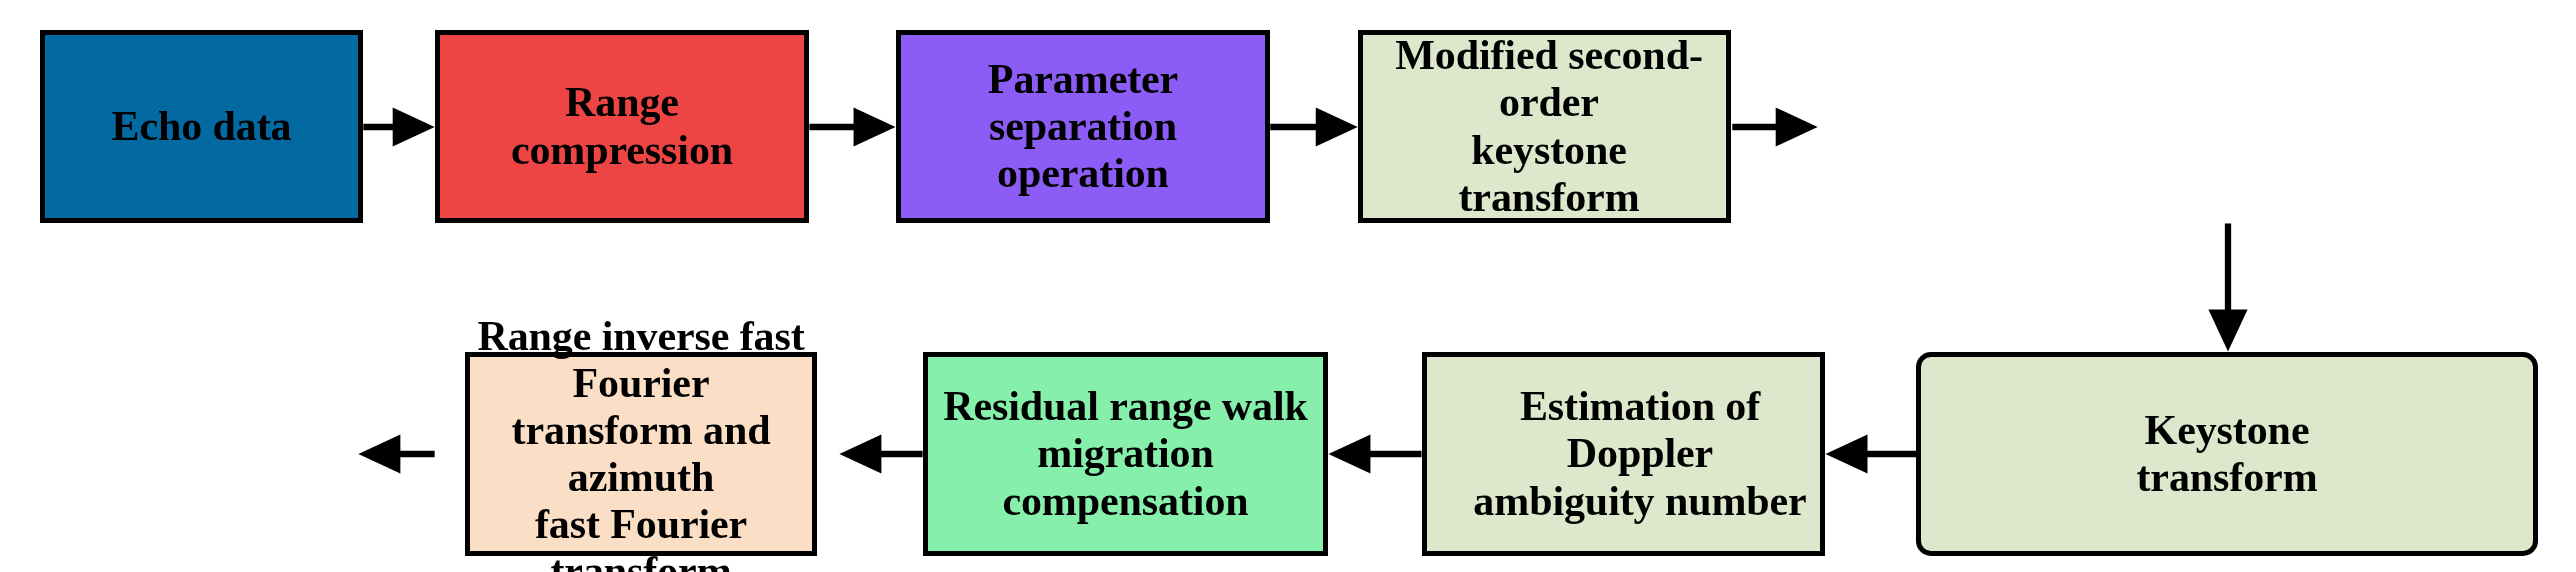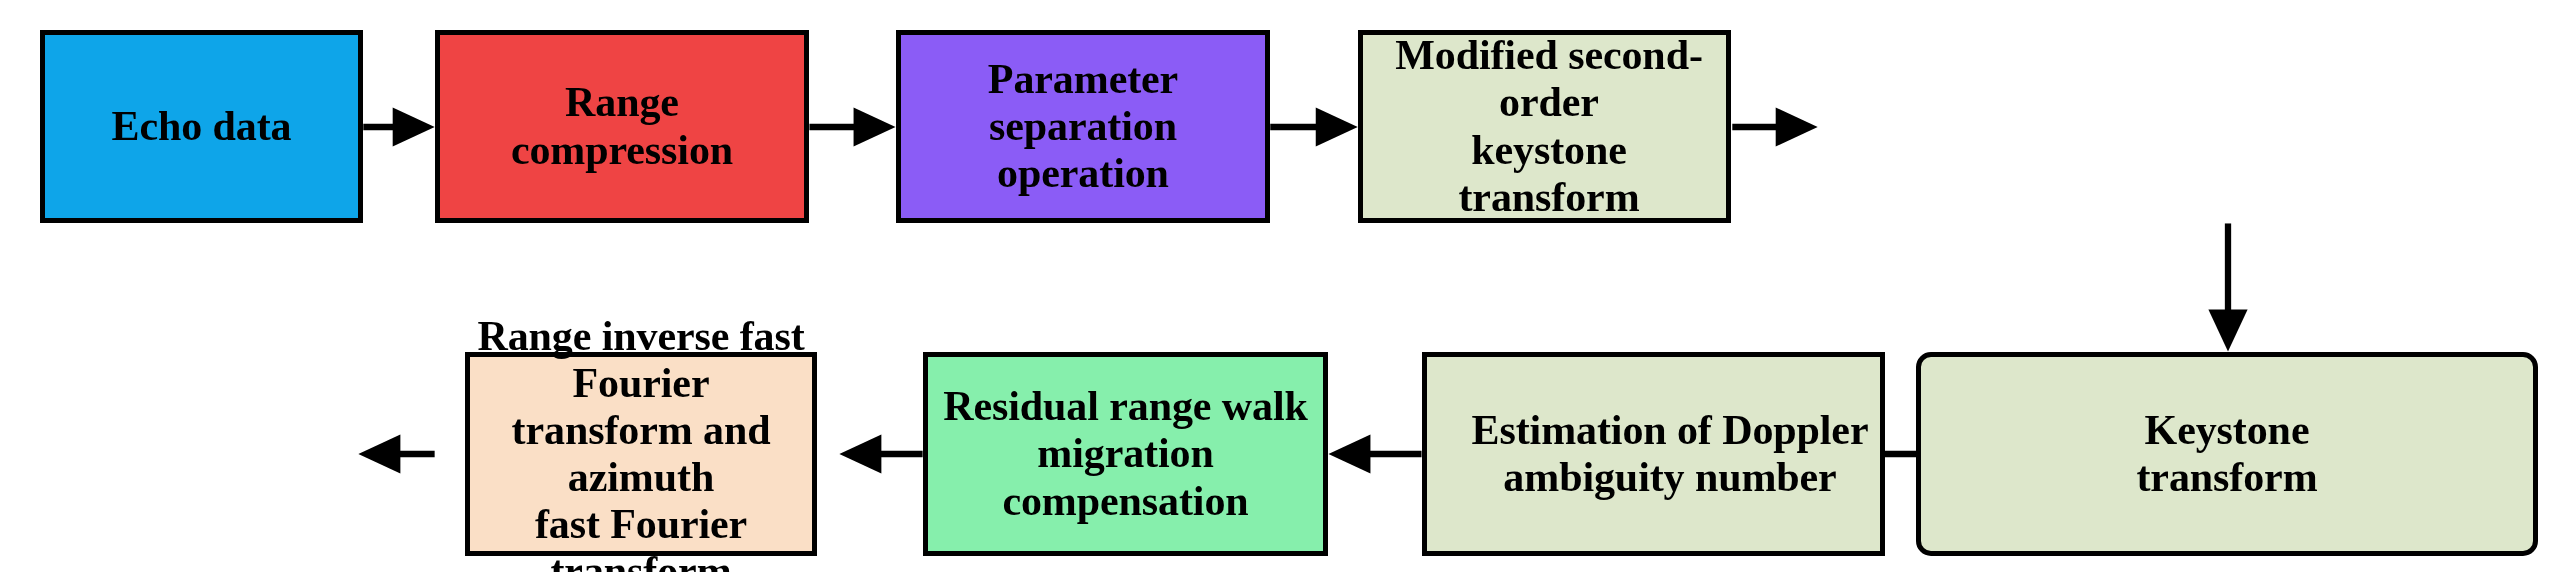--- a/index.html
+++ b/index.html
@@ -98,21 +98,21 @@
         <line stroke="#000000" stroke-width="9" x1="159" y1="40" x2="96" y2="40"></line>
         <polygon fill="#000000" points="40,40 100,12 100,68"></polygon>
       </svg>
     </div>
     <div class="conn" style="left: 330px; top: 426px; width: 133px; height: 56px;">
       <svg width="133" height="56" viewBox="0 0 189 80">
         <line stroke="#000000" stroke-width="9" x1="149" y1="40" x2="96" y2="40"></line>
         <polygon fill="#000000" points="40,40 100,12 100,68"></polygon>
       </svg>
     </div>
-    <div class="node" style="left: 40px; top: 30px; width: 323px; height: 193px; background: #0ea5e9; font-size: 42px;">
+    <div class="node" style="left: 40px; top: 30px; width: 323px; height: 193px; background: #0369a1; font-size: 42px;">
       <span class="label">Echo data</span>
     </div>
     <div class="node" style="left: 435px; top: 30px; width: 374px; height: 193px; background: #ef4444; font-size: 42px;">
       <span class="label">Range
 compression</span>
     </div>
     <div class="node" style="left: 896px; top: 30px; width: 374px; height: 193px; background: #8b5cf6; font-size: 42px;">
       <span class="label">Parameter separation
 operation</span>
     </div>
@@ -122,21 +122,21 @@
     </div>
     <div class="node" style="left: 435px; top: 352px; width: 352px; height: 204px; background: rgb(250, 223, 198); font-size: 42px; margin-left: 30px;">
       <span class="label">Range inverse fast Fourier
 transform and azimuth
 fast Fourier transform</span>
     </div>
     <div class="node" style="left: 923px; top: 352px; width: 405px; height: 204px; background: #86efac; font-size: 42px;">
       <span class="label">Residual range walk
 migration compensation</span>
     </div>
-    <div class="node" style="left: 1422px; top: 352px; width: 463px; height: 204px; background: rgb(221, 231, 203); font-size: 42px; padding-left: 40px;">
+    <div class="node" style="left: 1422px; top: 352px; width: 403px; height: 204px; background: rgb(221, 231, 203); font-size: 42px; padding-left: 40px;">
       <span class="label">Estimation of Doppler
 ambiguity number</span>
     </div>
     <div class="node" style="left: 1916px; top: 352px; width: 622px; height: 204px; background: rgb(221, 231, 203); font-size: 42px; border-radius: 15px;">
       <span class="label">Keystone
 transform</span>
     </div>
   </div>
 
 

